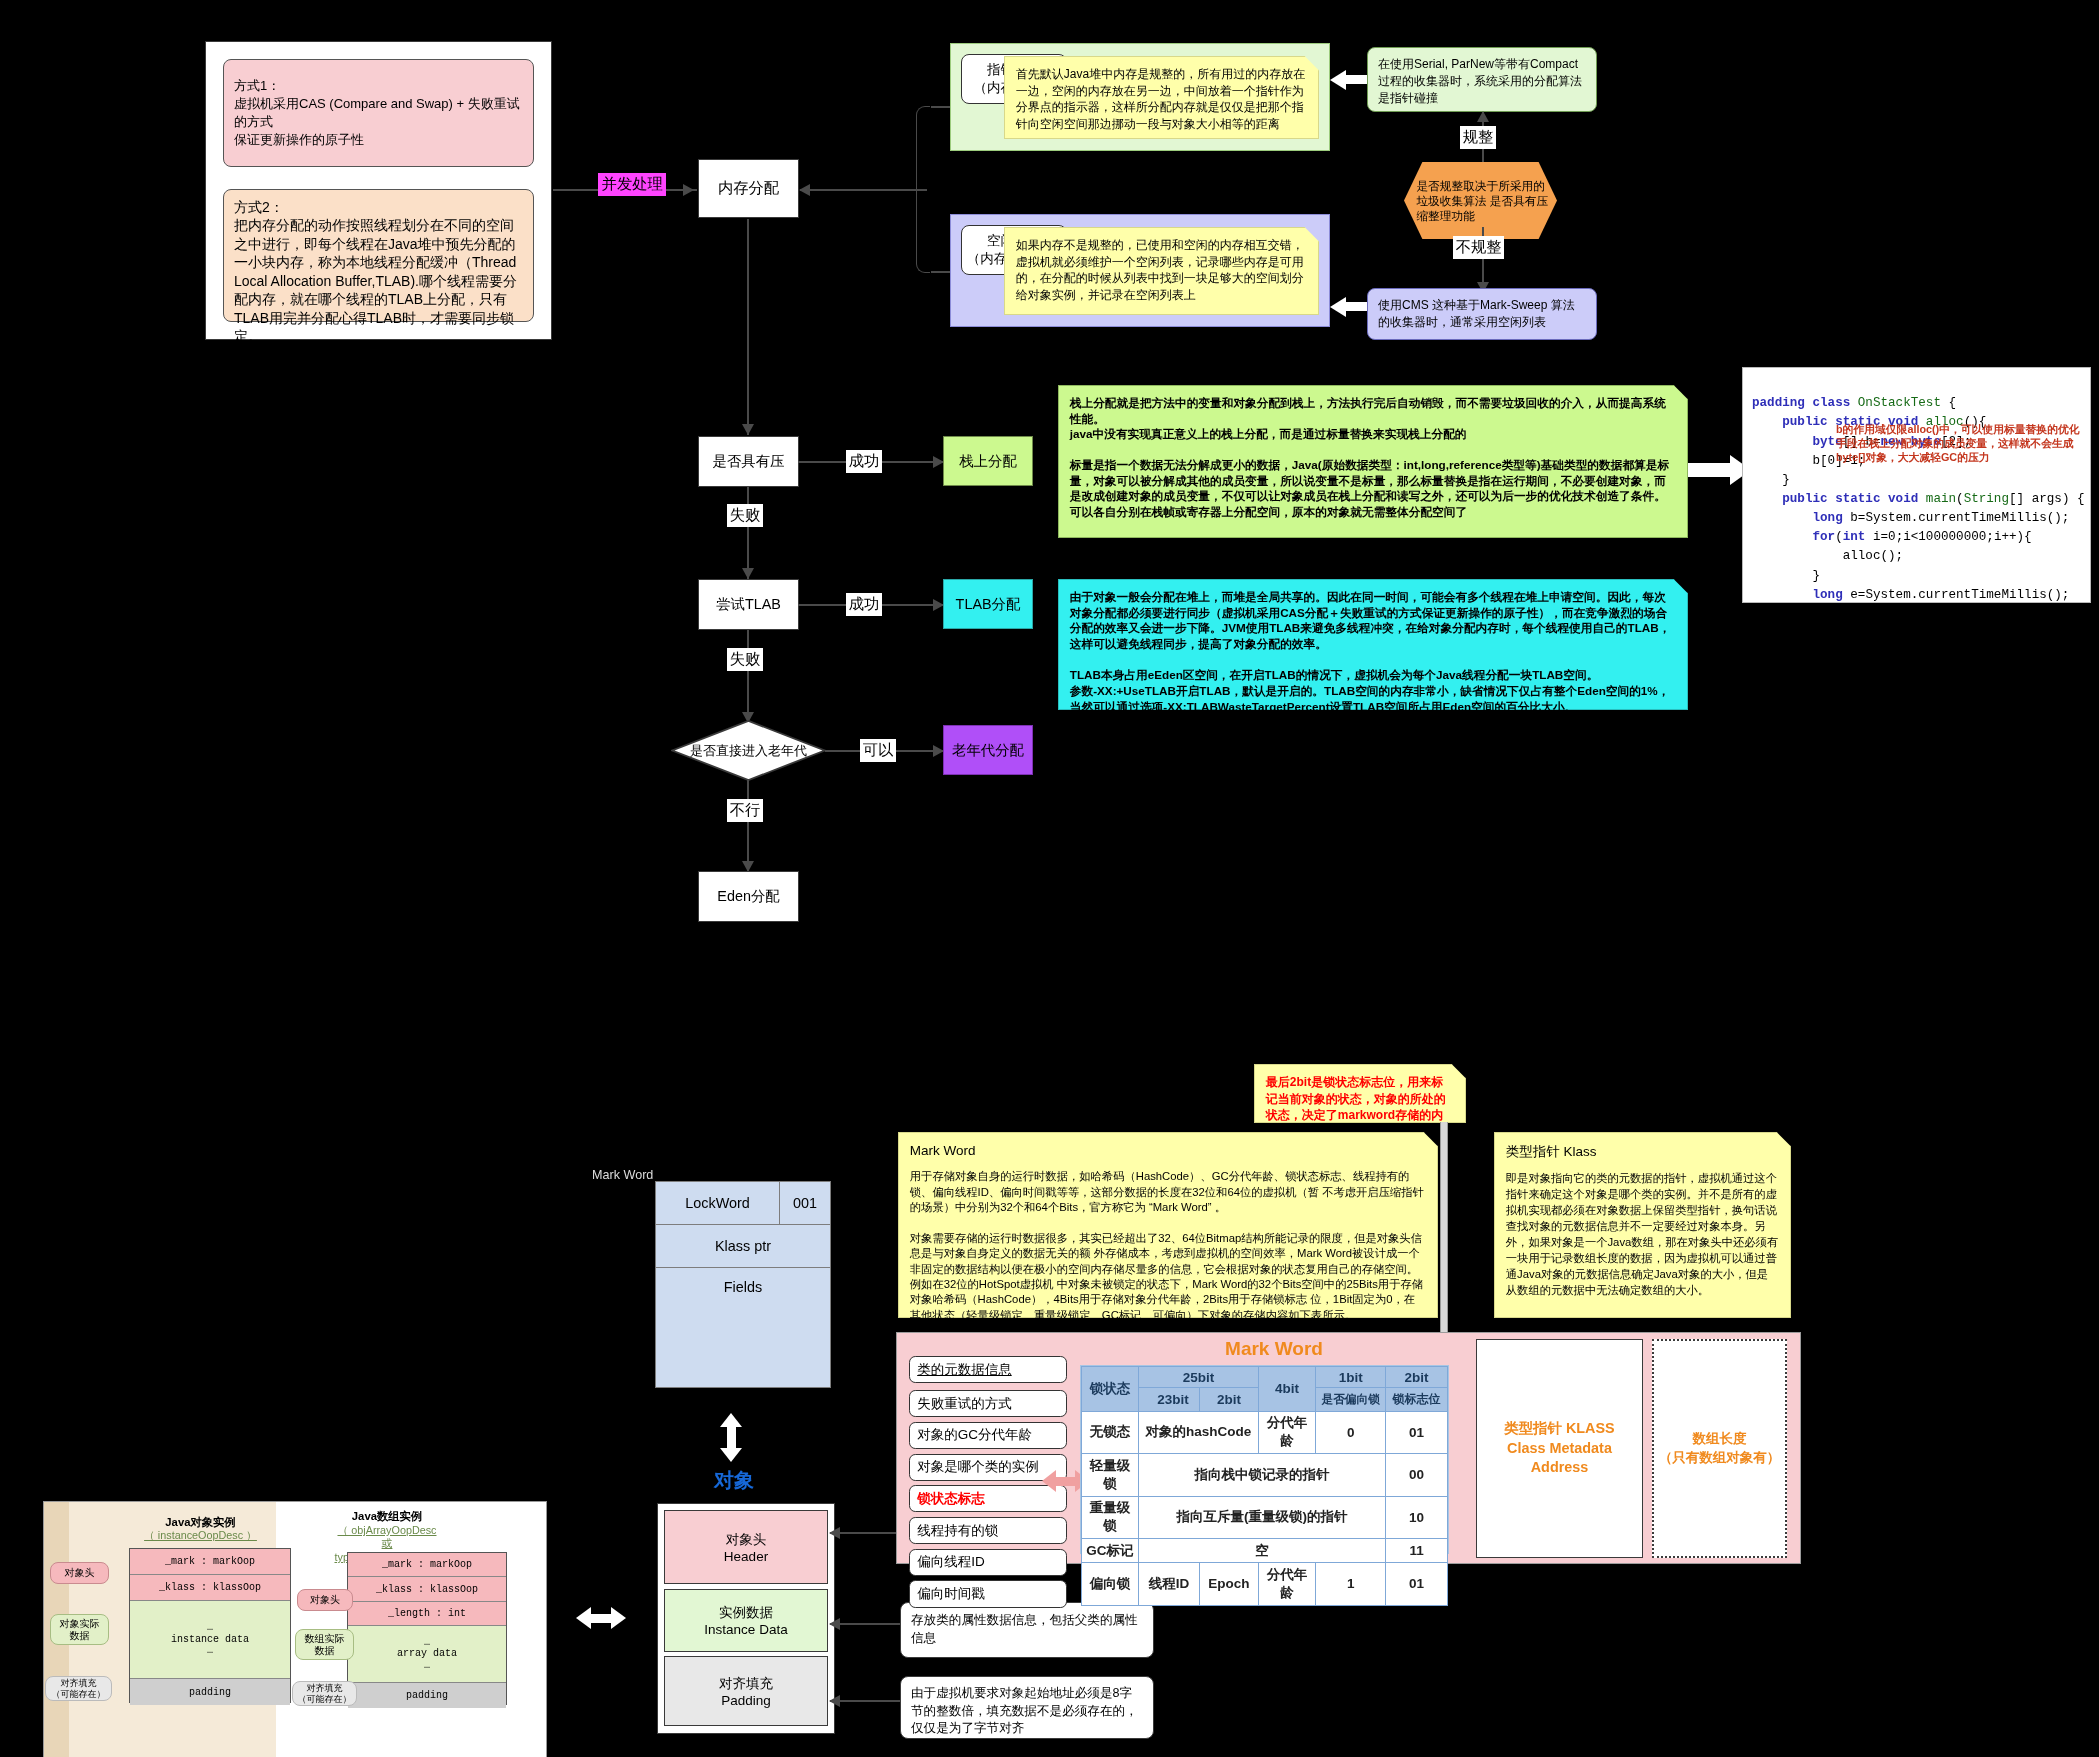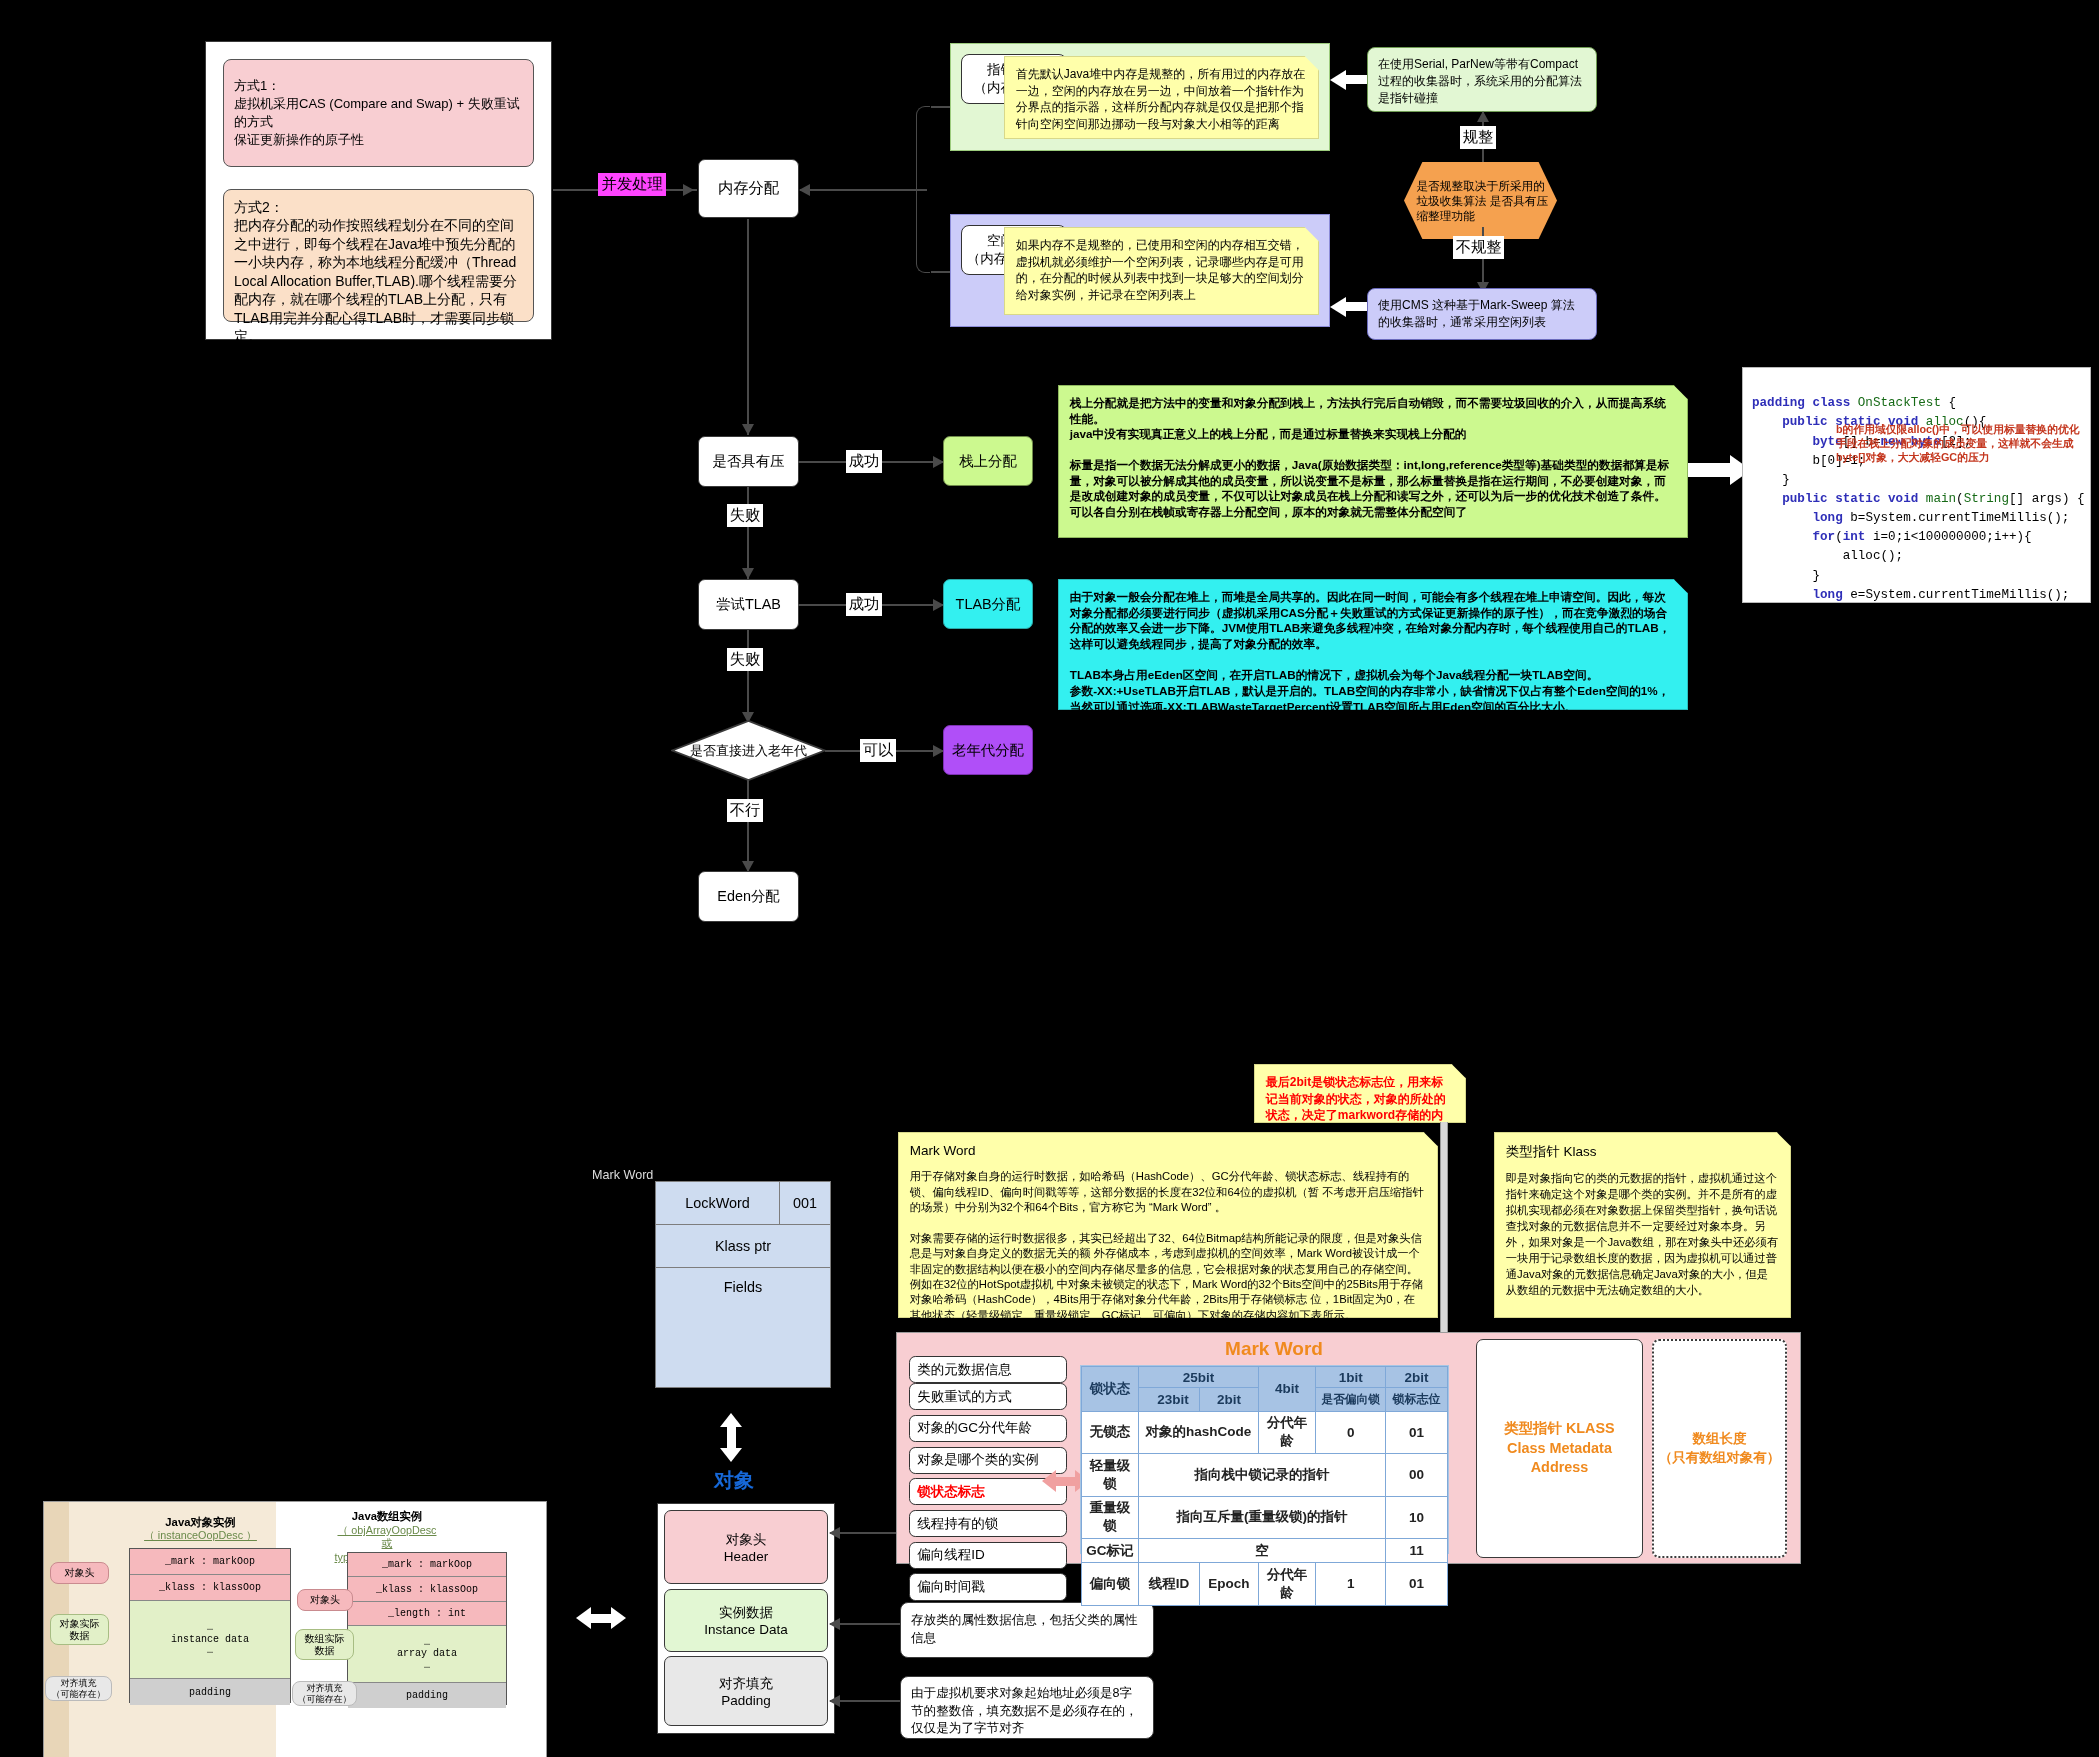--- a/index.html
+++ b/index.html
@@ -1,20 +1,20 @@
 <!DOCTYPE html>
 <html style="font-size:14.4px"><head>
 <meta charset="utf-8">
 <style>
   html,body{margin:0;padding:0;background:#000;}
   body{width:2099px;height:1758px;position:relative;
        font-family:"Liberation Sans","DejaVu Sans",sans-serif;color:#000;}
   .abs{position:absolute;box-sizing:border-box;}
   .bx{border:1.8px solid #3a3a3a;box-sizing:border-box;}
-  .ctr{display:flex;align-items:center;justify-content:center;text-align:center;border-radius:7px;}
+  .ctr{display:flex;align-items:center;justify-content:center;text-align:center;}
   .lbl{background:#fff;font-size:15.3px;padding:0.9px 2.7px;white-space:nowrap;}
   .note{background:#ffffaa;box-sizing:border-box;padding:9px 10.8px;
         font-size:14px;line-height:1.38;
         border:0.9px solid #d8d88a;
         clip-path:polygon(0 0, calc(100% - 14.4px) 0, 100% 14.4px, 100% 100%, 0 100%);}
   .whiteflow{background:#fff;border:1.8px solid #3a3a3a;}
   .line{background:#4a4a4a;position:absolute;}
   .txtbox{box-sizing:border-box;padding:8px 10px;font-size:13.5px;line-height:1.4;}
   .rnd{border-radius:8px;}
   table.mw{border-collapse:collapse;width:100%;font-size:13.5px;}
@@ -233,21 +233,21 @@
 <div class="abs arrowL" style="left:830px;top:1623px;width:20px;height:1.8px;background:#4a4a4a;"></div>
 <div class="abs line" style="left:837px;top:1700px;width:144px;height:1.8px;"></div>
 <div class="abs arrowL" style="left:830px;top:1700px;width:20px;height:1.8px;background:#4a4a4a;"></div>
 
 <div class="abs txtbox rnd" style="left:900px;top:1602px;width:254px;height:56px;background:#fff;border:1.8px solid #3a3a3a;font-size:12.6px;display:flex;align-items:center;">存放类的属性数据信息，包括父类的属性信息</div>
 <div class="abs txtbox rnd" style="left:900px;top:1676px;width:254px;height:63px;background:#fff;border:1.8px solid #3a3a3a;font-size:12.6px;line-height:1.4;">由于虚拟机要求对象起始地址必须是8字节的整数倍，填充数据不是必须存在的，仅仅是为了字节对齐</div>
 
 <div class="abs" style="left:896px;top:1332px;width:905px;height:232px;background:#f8ced2;border:1.8px solid #9b9b9b;"></div>
 
 <div class="abs" style="left:909px;top:1356px;width:158px;">
-  <div class="pillbox" style="margin-bottom:0;">类的元数据信息</div>
+  <div class="pillbox" style="margin-bottom:7px;text-decoration:underline;">类的元数据信息</div>
   <div class="pillbox" style="margin-bottom:4.5px;">失败重试的方式</div>
   <div class="pillbox" style="margin-bottom:4.5px;">对象的GC分代年龄</div>
   <div class="pillbox" style="margin-bottom:4.5px;">对象是哪个类的实例</div>
   <div class="pillbox" style="margin-bottom:4.5px;color:#ff0000;font-weight:bold;">锁状态标志</div>
   <div class="pillbox" style="margin-bottom:4.5px;">线程持有的锁</div>
   <div class="pillbox" style="margin-bottom:4.5px;">偏向线程ID</div>
   <div class="pillbox" style="margin-bottom:4.5px;">偏向时间戳</div>
 </div>
 
 <div class="abs" style="left:1042px;top:1470px;width:47px;height:23.4px;">

